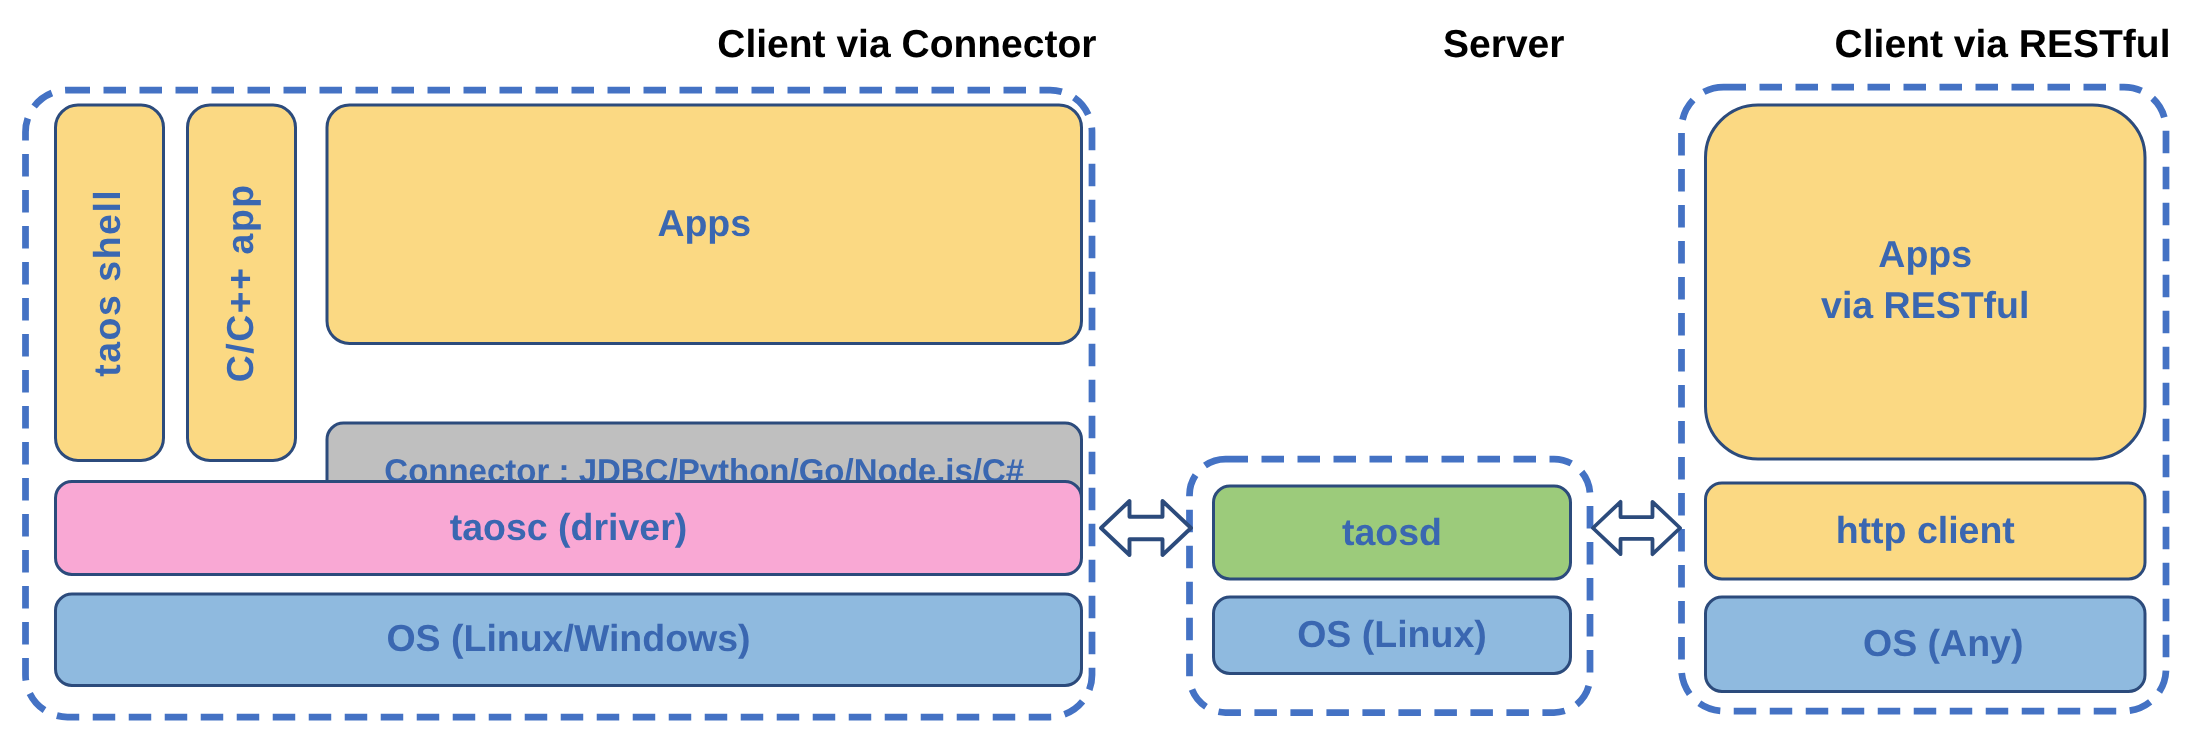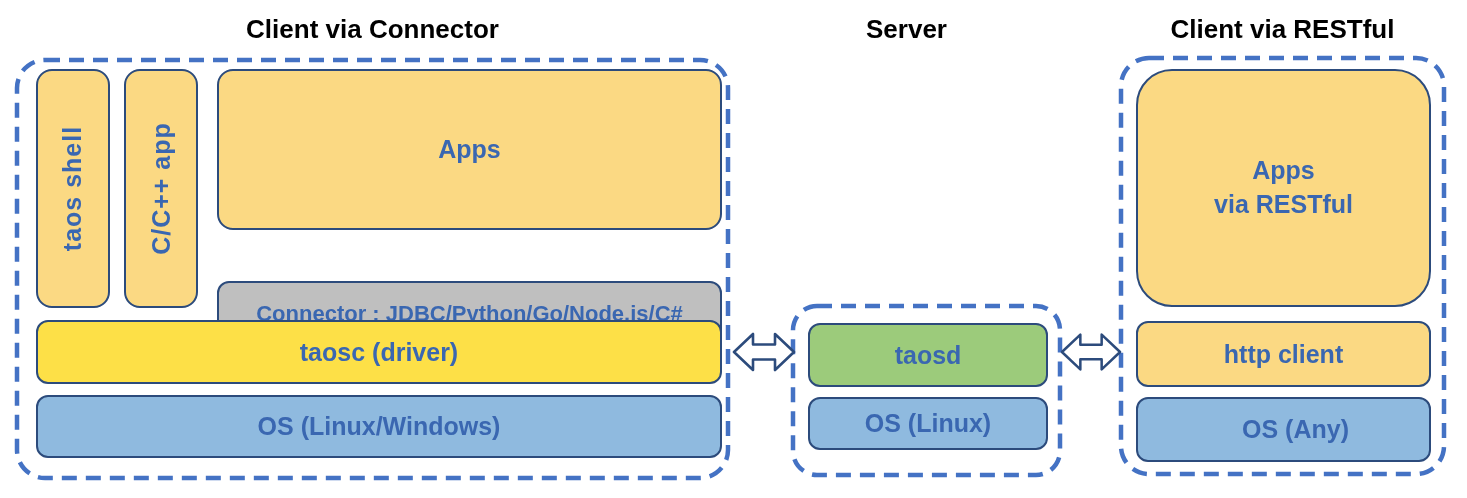--- a/index.html
+++ b/index.html
@@ -2,31 +2,31 @@
 <html><head>
 <meta charset="utf-8">
 <style>
   html,body{margin:0;padding:0;background:#ffffff;}
   .stage{
     position:relative;width:1467px;height:498px;background:#ffffff;overflow:hidden;
     font-family:"Liberation Sans","DejaVu Sans",sans-serif;
   }
   .group-title{
     position:absolute;top:14px;font-size:26px;font-weight:bold;color:#000000;
-    text-align:center;letter-spacing:0px;
+    text-align:right;letter-spacing:0px;
   }
   .dashed{position:absolute;}
   .box{
     position:absolute;box-sizing:border-box;
     border:2.5px solid #2C4B7C;
     display:flex;align-items:center;justify-content:center;
     font-weight:bold;color:#3A67B1;font-size:25px;text-align:center;
   }
   .yellow{background:#FBD983;}
-  .orange{background:#fde047;}
+  .orange{background:#f9a8d4;}
   .blueb {background:#8FBADF;}
   .green {background:#9CCB7B;}
   .gray  {background:#BFBFBF;}
   .r12{border-radius:12px;}
   .r16{border-radius:16px;}
   .r36{border-radius:36px;}
   .vtext{transform:rotate(-90deg);white-space:nowrap;letter-spacing:1px;}
   .connector-text{font-size:22px;}
   .two-line{line-height:1.35;}
   .arrow{position:absolute;}

